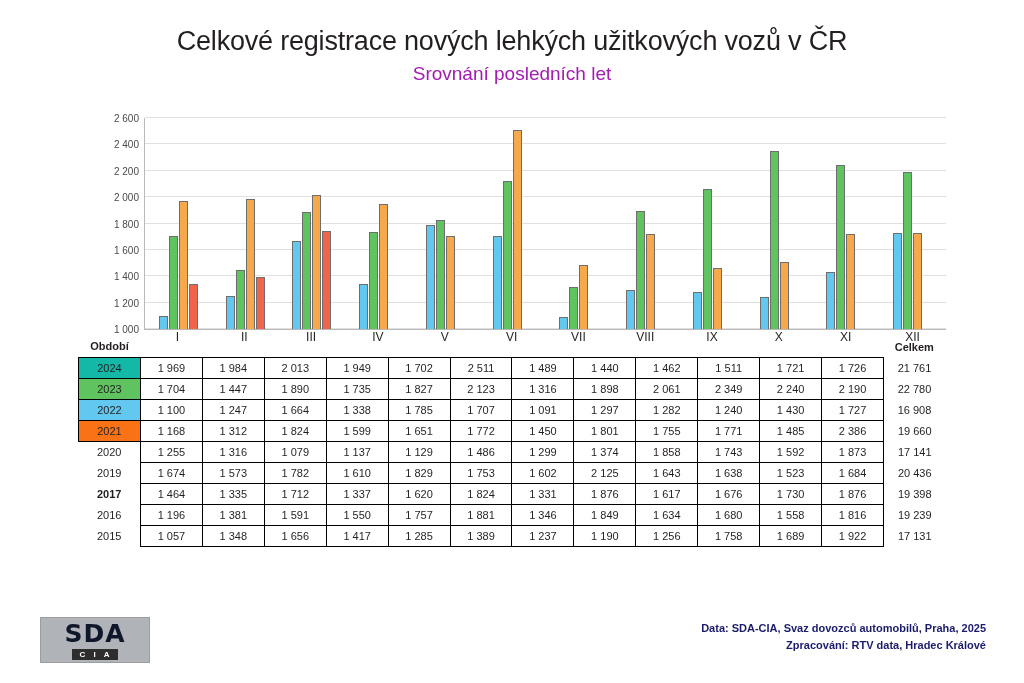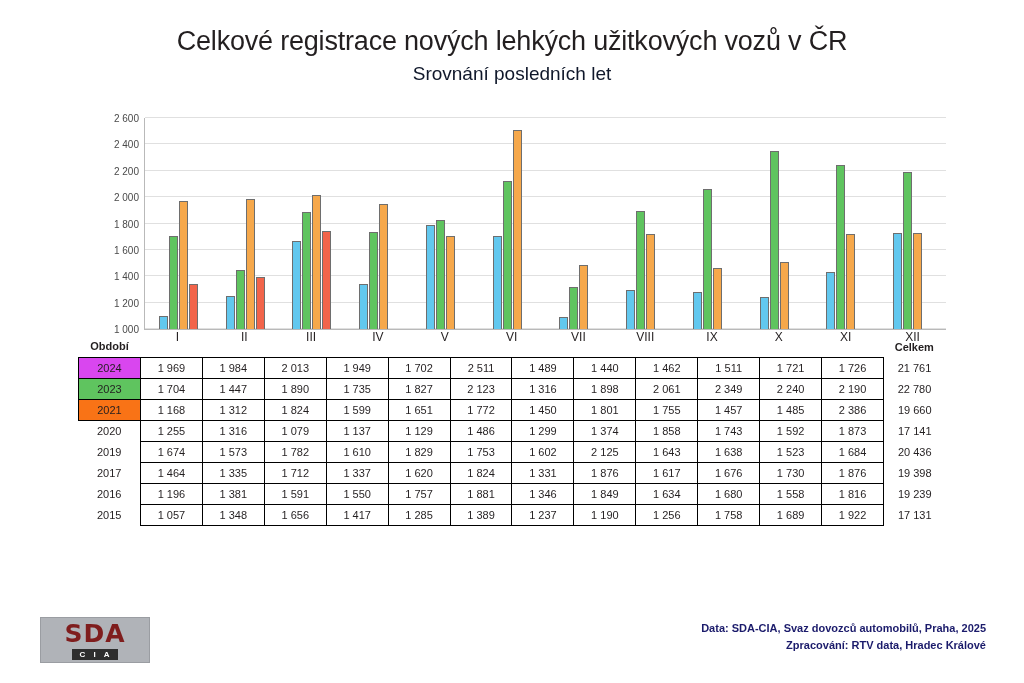--- a/index.html
+++ b/index.html
@@ -16,21 +16,21 @@
     text-align: center;
     font-size: 27px;
     font-weight: normal;
     color: #231f20;
     margin: 26px 0 0 0;
     letter-spacing: -0.2px;
   }
   .subtitle {
     text-align: center;
     font-size: 19px;
-    color: #0f172a;
+    color: #a21caf;
     margin: 6px 0 0 0;
   }
 
   
   .chart-wrap {
     position: absolute;
     left: 78px; top: 118px;
     width: 868px; height: 212px;
   }
   .plot {
@@ -138,21 +138,21 @@
     display: flex;
     flex-direction: column;
     align-items: center;
     justify-content: center;
   }
   .logo .sda {
     font-family: "DejaVu Sans", sans-serif;
     font-weight: bold;
     font-size: 25px;
     letter-spacing: 1px;
-    color: #7f1d1d;
+    color: #0f172a;
     line-height: 1;
   }
   .logo .cia {
     margin-top: 3px;
     background: #2e2e2e;
     color: #fff;
     font-size: 8px;
     letter-spacing: 3px;
     padding: 1px 6px 1px 8px;
     font-weight: bold;
@@ -299,21 +299,21 @@
   <table class="data">
     <thead>
       <tr>
         <th class="hdr-period">Období</th>
         <th class="hdr-blank" colspan="12"></th>
         <th class="hdr-total">Celkem</th>
       </tr>
     </thead>
     <tbody id="table-body">
         <tr>
-          <td class="yearcell" style="background: #d946ef; margin-left: 12px;">2024</td>
+          <td class="yearcell" style="background: #14b8a6; margin-left: 12px;">2024</td>
           <td class="val">1 969</td>
           <td class="val">1 984</td>
           <td class="val">2 013</td>
           <td class="val">1 949</td>
           <td class="val">1 702</td>
           <td class="val">2 511</td>
           <td class="val">1 489</td>
           <td class="val">1 440</td>
           <td class="val">1 462</td>
           <td class="val">1 511</td>
@@ -331,31 +331,47 @@
           <td class="val">2 123</td>
           <td class="val">1 316</td>
           <td class="val">1 898</td>
           <td class="val">2 061</td>
           <td class="val">2 349</td>
           <td class="val">2 240</td>
           <td class="val">2 190</td>
           <td class="total">22 780</td>
         </tr>
         <tr>
+          <td class="yearcell" style="background: rgb(98, 200, 239);">2022</td>
+          <td class="val">1 100</td>
+          <td class="val">1 247</td>
+          <td class="val">1 664</td>
+          <td class="val">1 338</td>
+          <td class="val">1 785</td>
+          <td class="val">1 707</td>
+          <td class="val">1 091</td>
+          <td class="val">1 297</td>
+          <td class="val">1 282</td>
+          <td class="val">1 240</td>
+          <td class="val">1 430</td>
+          <td class="val">1 727</td>
+          <td class="total">16 908</td>
+        </tr>
+        <tr>
           <td class="yearcell" style="background: #f97316;">2021</td>
           <td class="val">1 168</td>
           <td class="val">1 312</td>
           <td class="val">1 824</td>
           <td class="val">1 599</td>
           <td class="val">1 651</td>
           <td class="val">1 772</td>
           <td class="val">1 450</td>
           <td class="val">1 801</td>
           <td class="val">1 755</td>
-          <td class="val">1 457</td>
+          <td class="val">1 771</td>
           <td class="val">1 485</td>
           <td class="val">2 386</td>
           <td class="total">19 660</td>
         </tr>
         <tr>
           <td class="yearcell" style="border: none; background: transparent;">2020</td>
           <td class="val">1 255</td>
           <td class="val">1 316</td>
           <td class="val">1 079</td>
           <td class="val">1 137</td>
@@ -379,21 +395,21 @@
           <td class="val">1 753</td>
           <td class="val">1 602</td>
           <td class="val">2 125</td>
           <td class="val">1 643</td>
           <td class="val">1 638</td>
           <td class="val">1 523</td>
           <td class="val">1 684</td>
           <td class="total">20 436</td>
         </tr>
         <tr>
-          <td class="yearcell" style="border: none; background: transparent;">2017</td>
+          <td class="yearcell" style="border: none; background: transparent; font-weight: bold;">2017</td>
           <td class="val">1 464</td>
           <td class="val">1 335</td>
           <td class="val">1 712</td>
           <td class="val">1 337</td>
           <td class="val">1 620</td>
           <td class="val">1 824</td>
           <td class="val">1 331</td>
           <td class="val">1 876</td>
           <td class="val">1 617</td>
           <td class="val">1 676</td>

